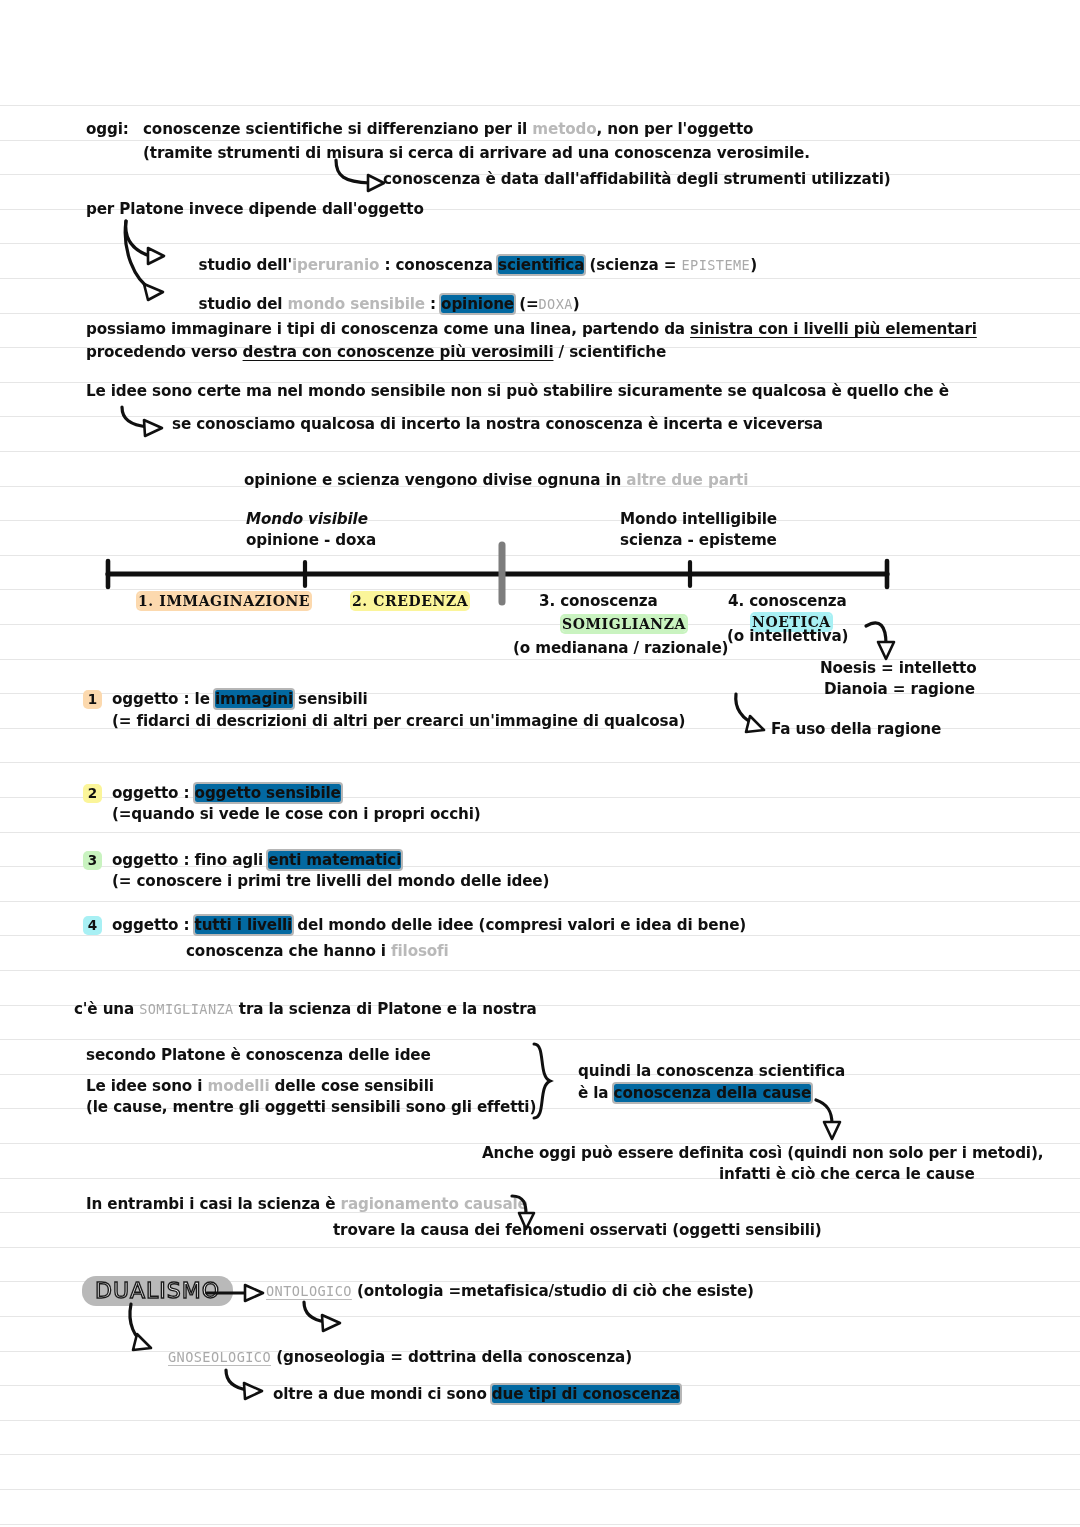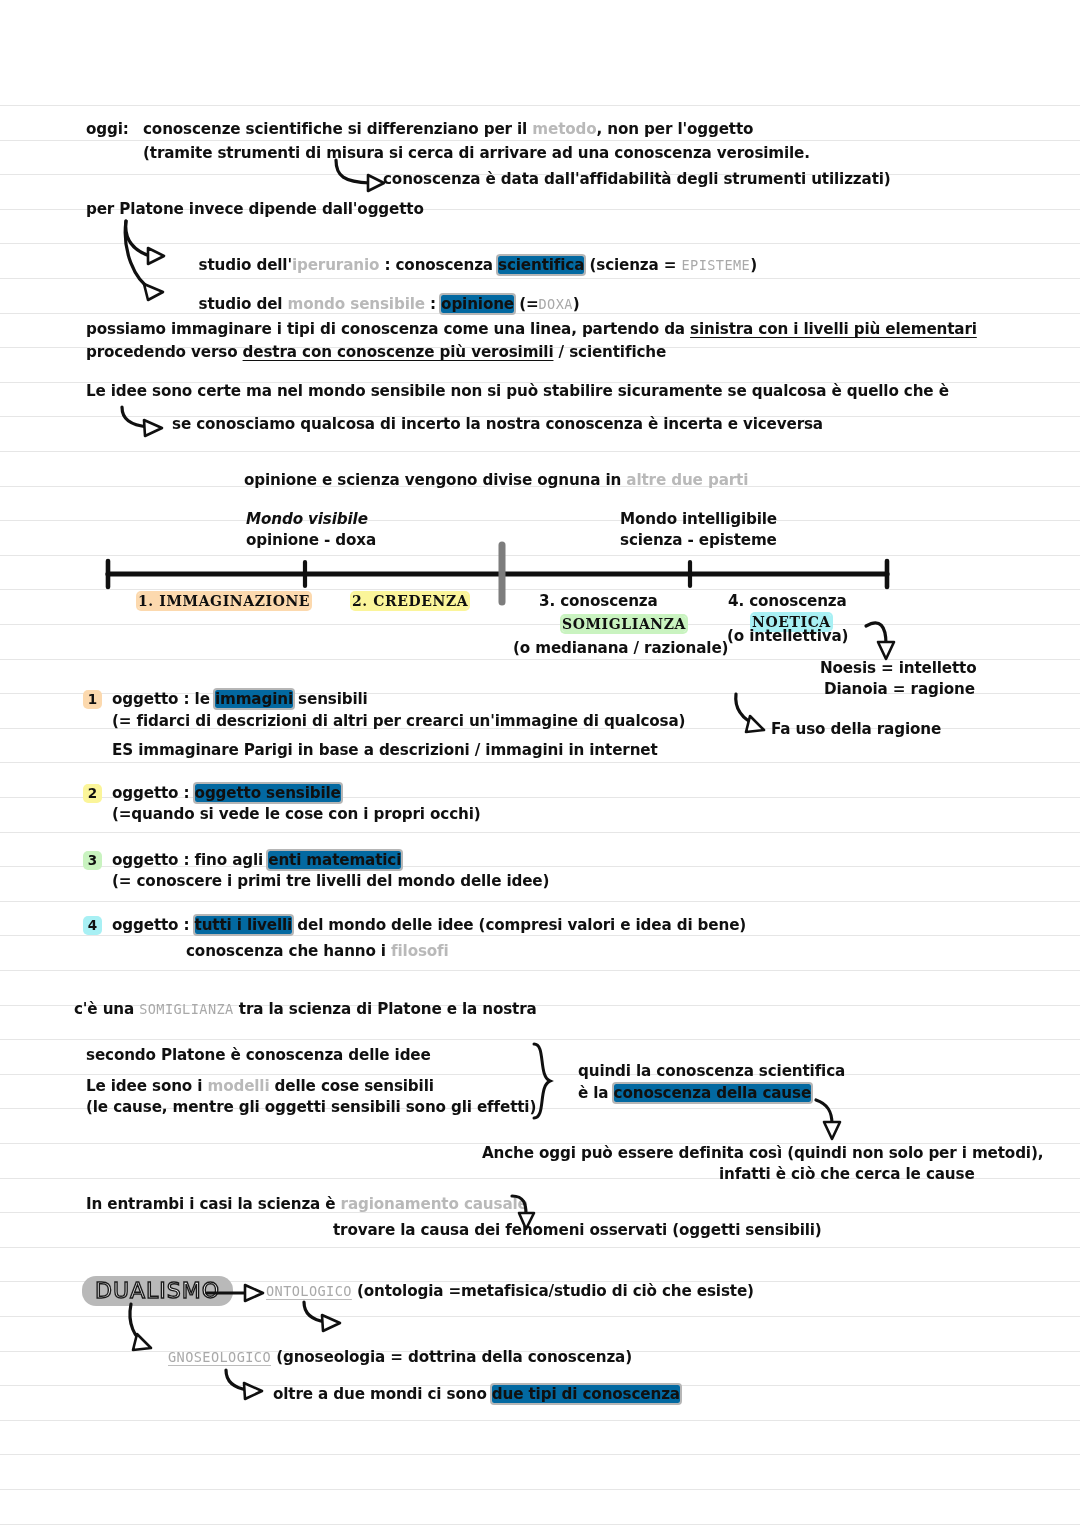--- a/index.html
+++ b/index.html
@@ -214,21 +214,20 @@
 
   <svg class="deco" style="left:732px; top:690px; width:60px; height:52px;" viewBox="0 0 60 52">
     <path d="M4,4 C2,20 12,30 26,36" stroke="#101010" stroke-width="3.2" fill="none" stroke-linecap="round"></path>
     <polygon points="18,26 32,40 14,42" fill="#ffffff" stroke="#101010" stroke-width="2.6" stroke-linejoin="round"></polygon>
   </svg>
   <div class="t" style="left:771px; top:722px;"><span>Fa uso della ragione</span></div>
 
   <div class="num hl-orange" style="left:85px; top:692px;"><span>1</span></div>
   <div class="t" style="left:112px; top:692px;"><span>oggetto : le </span><span class="hl-grey">immagini</span><span> sensibili</span></div>
   <div class="t" style="left:112px; top:714px;"><span>(= fidarci di descrizioni di altri per crearci un'immagine di qualcosa)</span></div>
-  <div class="t" style="left:112px; top:743px;"><span>ES immaginare Parigi in base a descrizioni / immagini in internet</span></div>
 
   <div class="num hl-yellow" style="left:85px; top:786px;"><span>2</span></div>
   <div class="t" style="left:112px; top:786px;"><span>oggetto : </span><span class="hl-grey">oggetto sensibile</span></div>
   <div class="t" style="left:112px; top:807px;"><span>(=quando si vede le cose con i propri occhi)</span></div>
 
   <div class="num hl-green" style="left:85px; top:853px;"><span>3</span></div>
   <div class="t" style="left:112px; top:853px;"><span>oggetto : fino agli </span><span class="hl-grey">enti matematici</span></div>
   <div class="t" style="left:112px; top:874px;"><span>(= conoscere i primi tre livelli del mondo delle idee)</span></div>
 
   <div class="num hl-cyan" style="left:85px; top:918px;"><span>4</span></div>

